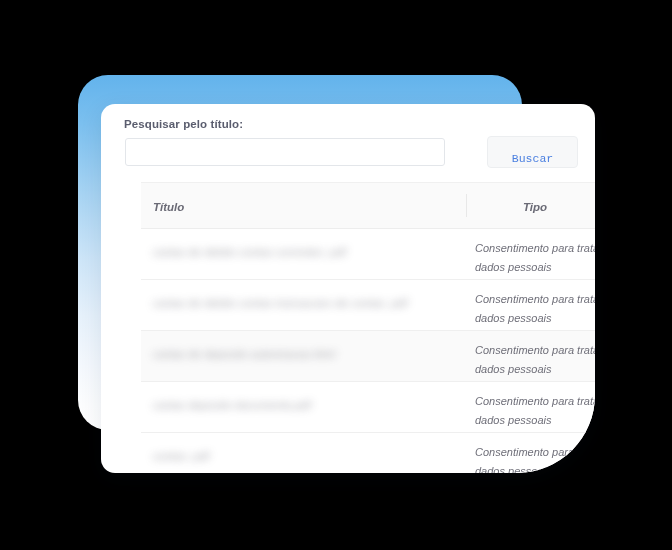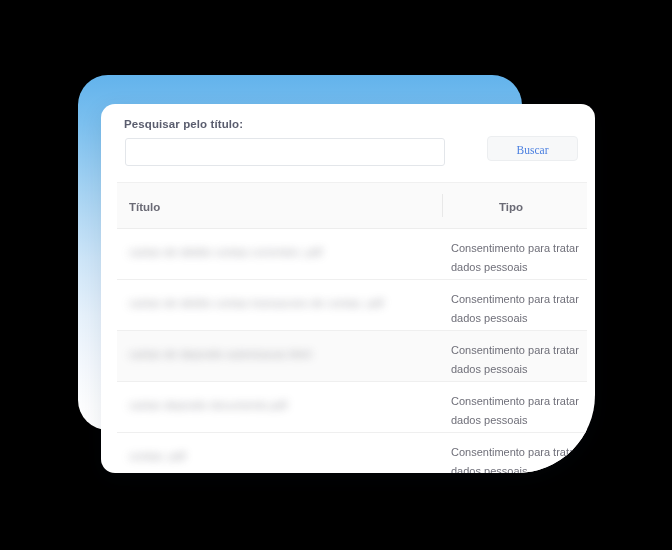--- a/index.html
+++ b/index.html
@@ -99,31 +99,32 @@
     left: 386px;
     top: 32px;
     width: 91px;
     height: 25px;
     box-sizing: border-box;
     background: #f7f8f9;
     border: 1px solid #eceef0;
     border-radius: 4px;
     color: #4a7fe0;
     font-size: 11.5px;
-    font-family: Liberation Serif, serif;
+    font-family: Liberation Mono, monospace;
     cursor: pointer;
-    padding: 7px;
+    padding: 15px;
   }
 
   
   .table-wrap {
     position: absolute;
-    left: 16px;
+    left: 40px;
     top: 78px;
     width: 470px;
+    font-style: italic;
   }
 
   .table-head {
     position: relative;
     height: 45px;
     background: #fafafa;
     border-top: 1px solid #f0f0f0;
     border-bottom: 1px solid #ededed;
   }
   .th {

